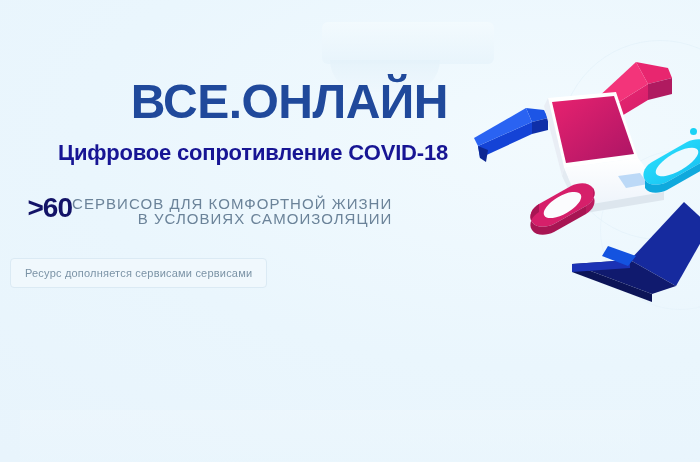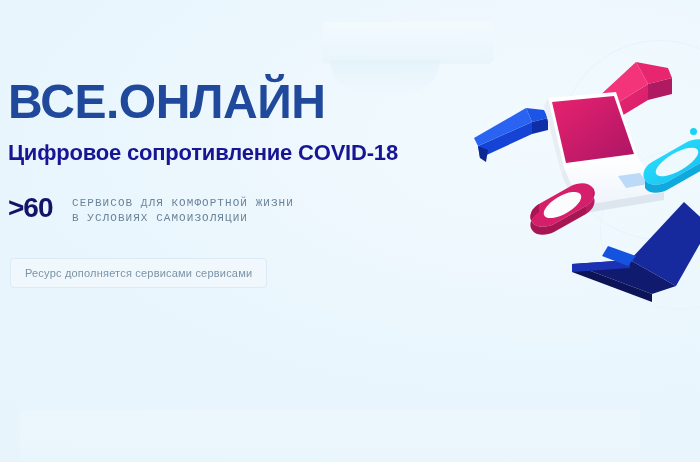--- a/index.html
+++ b/index.html
@@ -9,20 +9,21 @@
     background: #eaf6fd;
     position: relative;
   }
 
   
   .hero {
     position:absolute; inset:0;
     background:
       radial-gradient(120% 90% at 78% 30%, #f2fafe 0%, #eaf6fd 55%, #e8f4fc 100%);
     overflow:hidden;
+    text-align:right;
   }
 
   
   .wm {
     position:absolute;
     background:#f3fafd;
     opacity:.85;
     pointer-events:none;
   }
   .wm-1 { left:322px; top:22px; width:172px; height:42px; border-radius:6px;
@@ -69,27 +70,26 @@
   .stat-number {
     font-size:28px;
     line-height:28px;
     font-weight:700;
     color:#131367;
     letter-spacing:-1px;
     width:64px;
     flex:0 0 64px;
   }
   .stat-caption {
-    font-size:11px;
+    font-size:15px;
     line-height:15px;
     letter-spacing:1.05px;
     color:#6b8399;
     text-transform:uppercase;
     padding-top:2px;
-    font-family:Liberation Mono, monospace;
   }
 
   .notice {
     position:absolute;
     left:10px;
     top:258px;
     padding:8px 14px;
     border:1px solid #dbeaf4;
     border-radius:4px;
     background:#f0f8fd;

